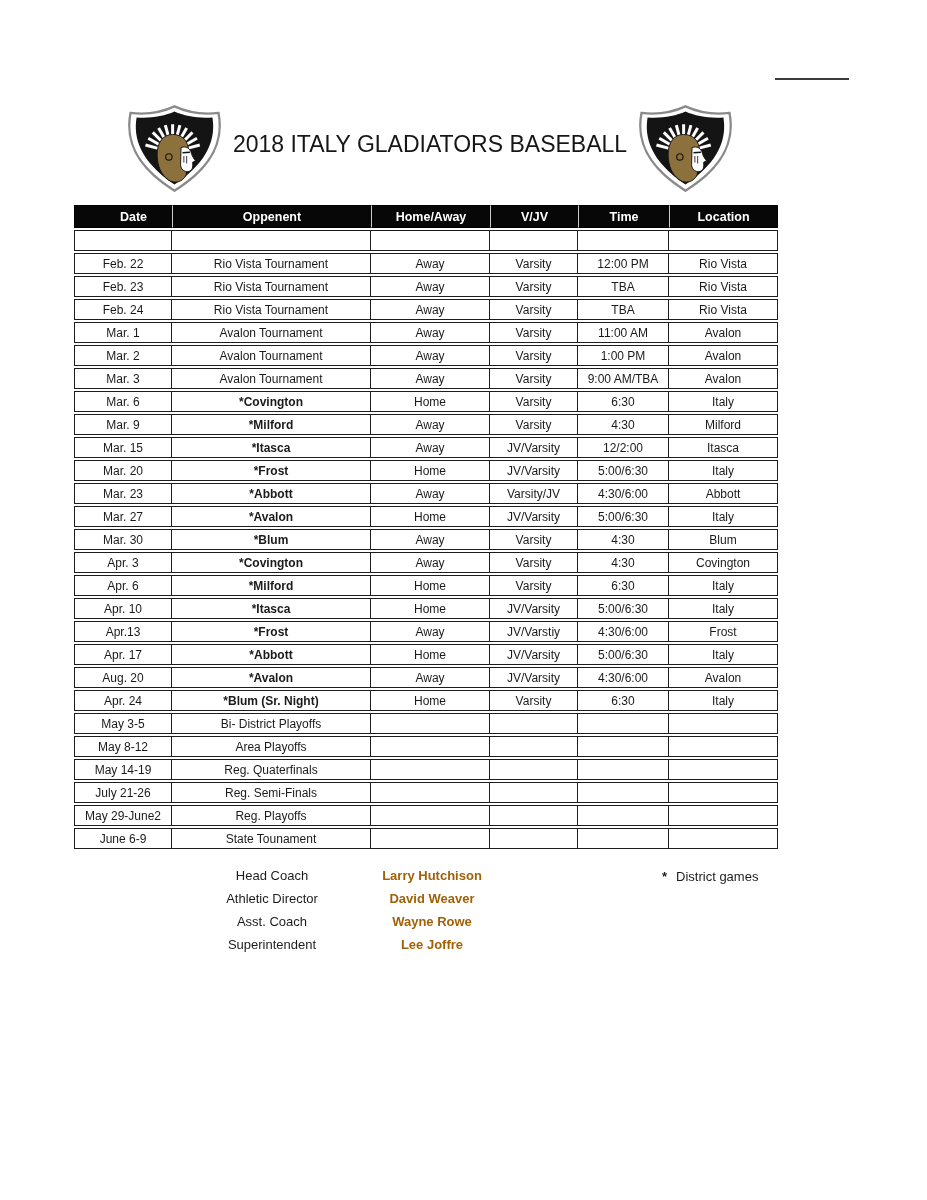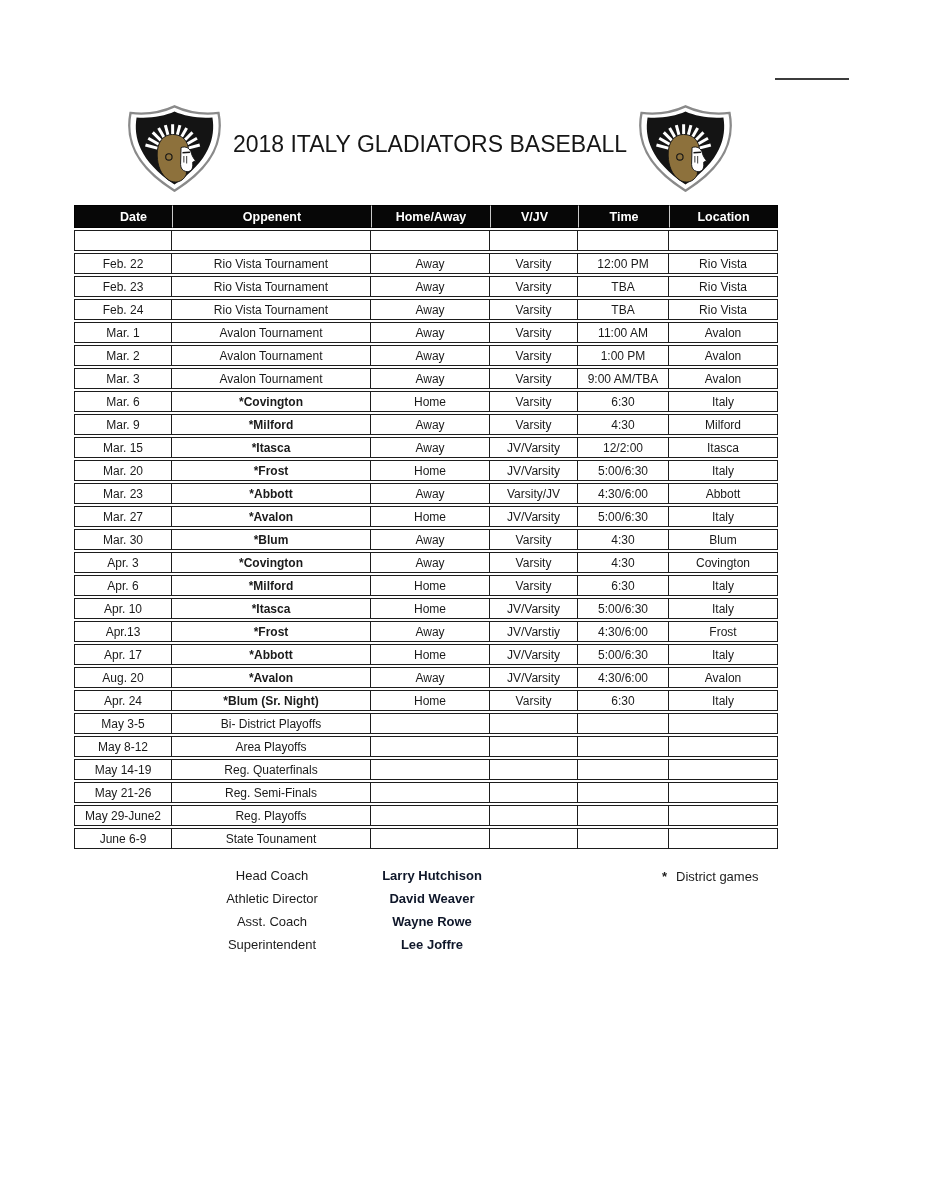--- a/index.html
+++ b/index.html
@@ -56,21 +56,21 @@
   td.bold { font-weight:700; }
 
   .staff { position:absolute; top:864px; left:75px; width:780px; }
   .staff-row { position:relative; height:23px; }
   .staff-label {
     position:absolute; left:117px; width:160px; text-align:center;
     font-size:13px; color:#1c1c1c; line-height:23px; white-space:nowrap;
   }
   .staff-name {
     position:absolute; left:277px; width:160px; text-align:center;
-    font-size:13px; font-weight:700; color:#0f172a; line-height:23px; white-space:nowrap;
+    font-size:13px; font-weight:700; color:#a16207; line-height:23px; white-space:nowrap;
   }
   .footnote {
     position:absolute; left:587px; top:1px; font-size:13px; color:#1c1c1c;
     line-height:23px; white-space:nowrap;
   }
   .footnote .star { font-weight:700; margin-right:9px; }
 </style>
 </head>
 <body>
 
@@ -322,21 +322,21 @@
         </tr>
         <tr>
           <td>May 14-19</td>
           <td>Reg. Quaterfinals</td>
           <td></td>
           <td></td>
           <td></td>
           <td></td>
         </tr>
         <tr>
-          <td>May 21-26</td>
+          <td>July 21-26</td>
           <td>Reg. Semi-Finals</td>
           <td></td>
           <td></td>
           <td></td>
           <td></td>
         </tr>
         <tr>
           <td>May 29-June2</td>
           <td>Reg. Playoffs</td>
           <td></td>

